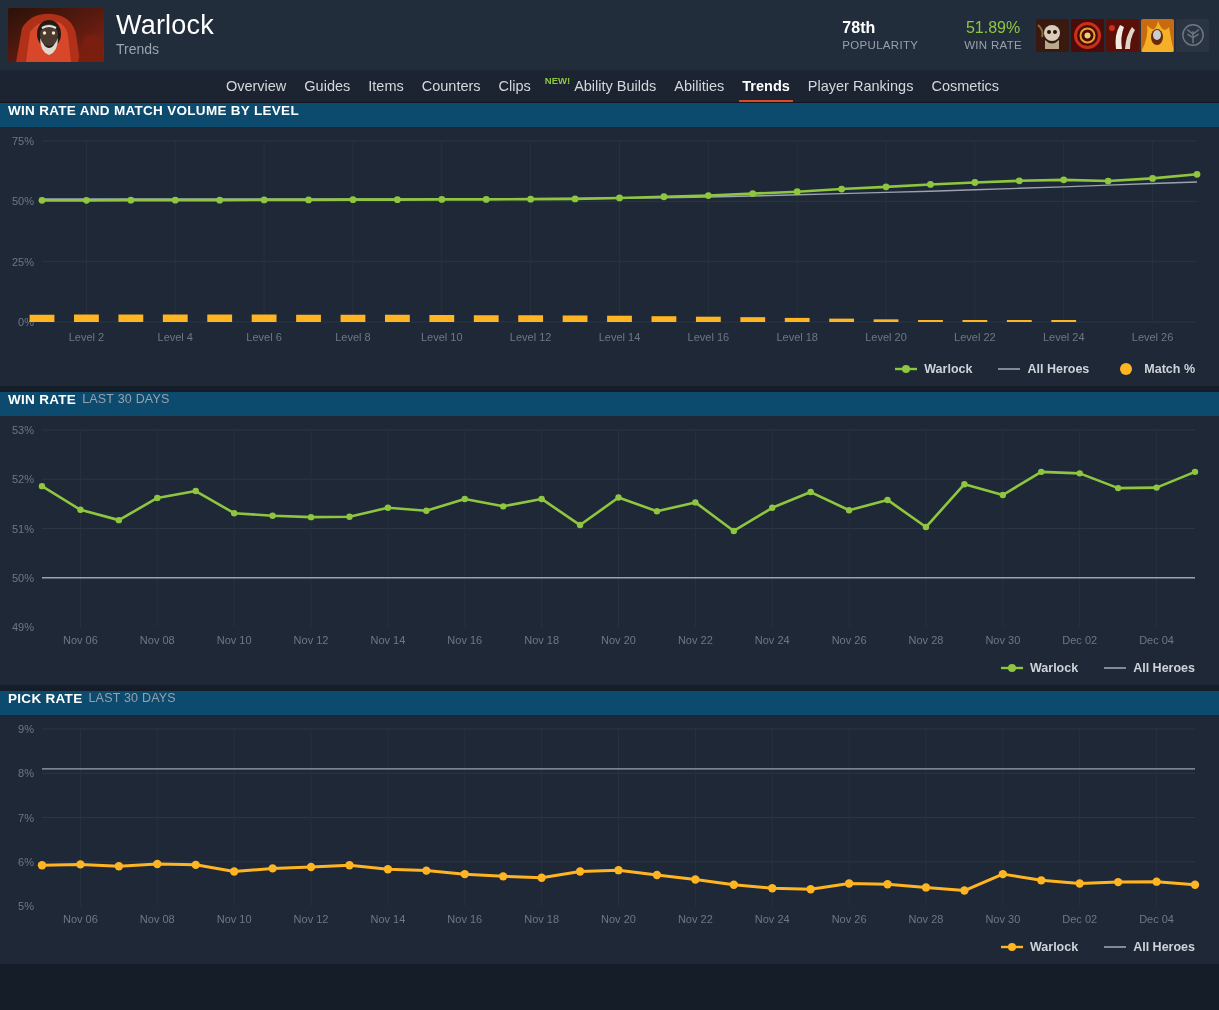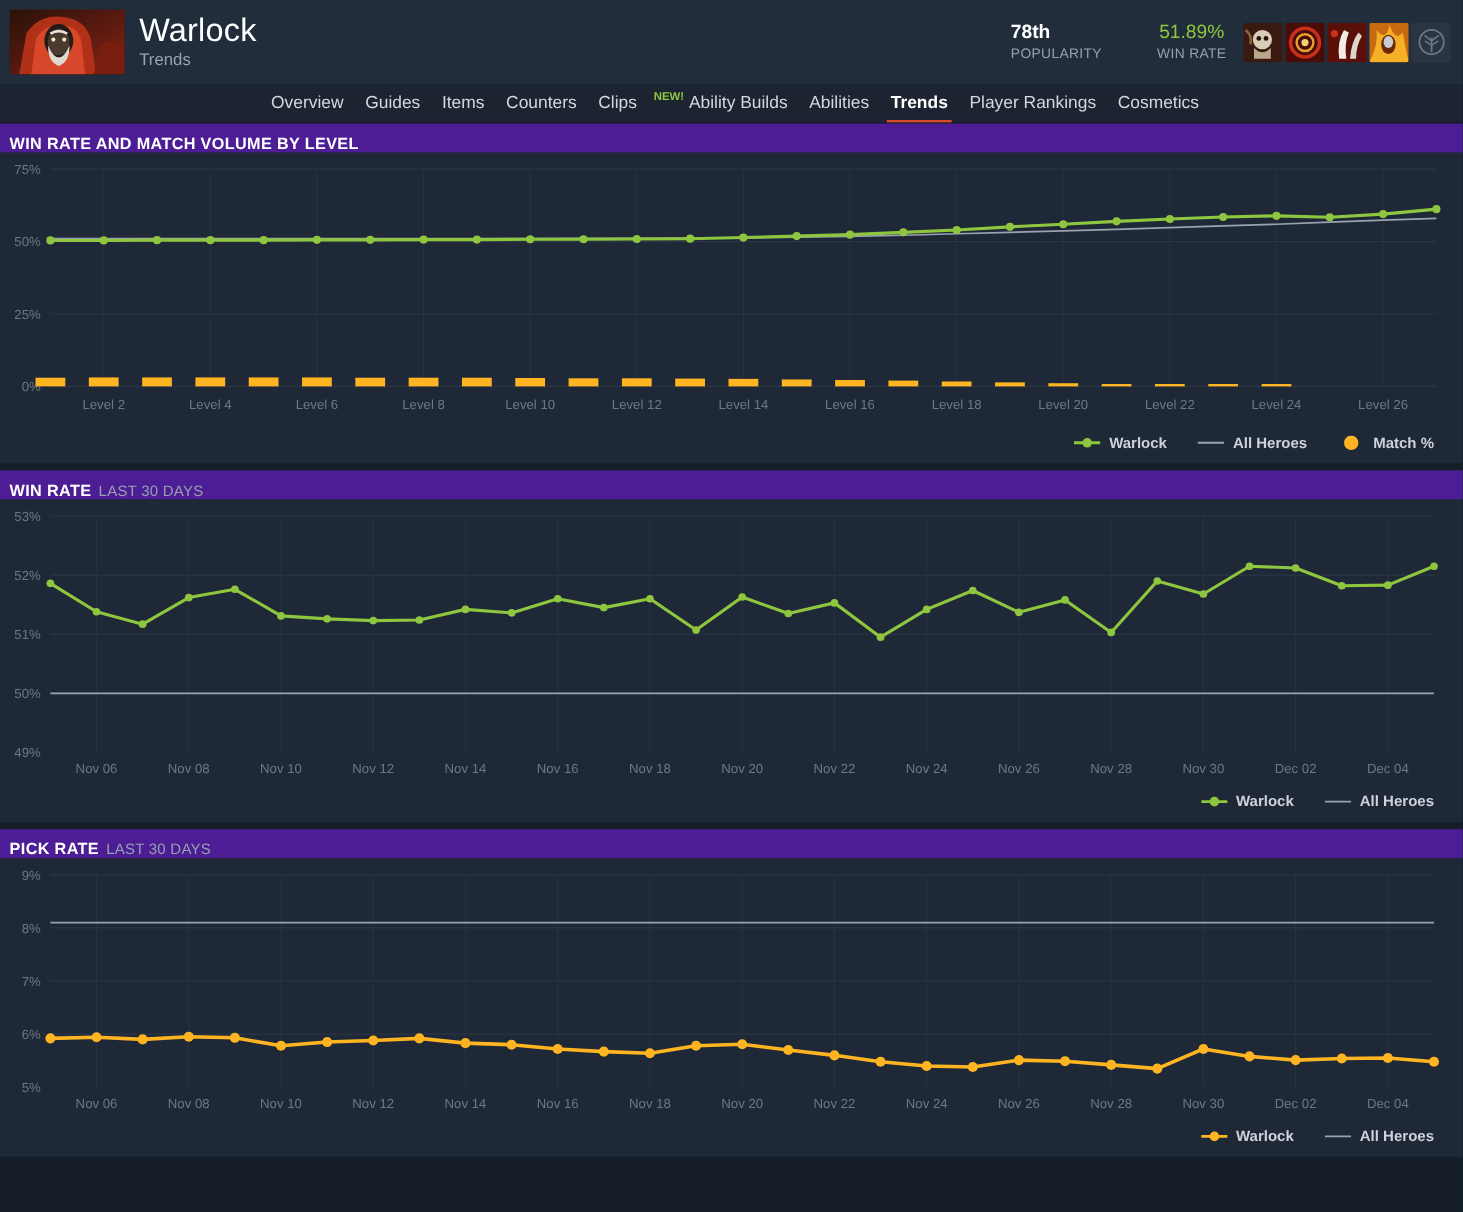--- a/index.html
+++ b/index.html
@@ -81,22 +81,22 @@
   }
   .nav-badge {
     font-size: 9.5px; font-weight: 700; color: #8ec73f;
     position: relative; top: -6px; left: 14px;
   }
 
   
   .panel { background: #1f2836; margin-bottom: 6px; }
   .panel-title {
     height: 24px;
-    background: #4c1d95;
-    display: flex; align-items: flex-end; gap: 6px;
+    background: #0c4a6e;
+    display: flex; align-items: flex-start; gap: 6px;
     padding: 0 8px;
     font-size: 13.5px; font-weight: 700; color: #ffffff;
     letter-spacing: .3px;
   }
   .panel-title .sub { font-weight: 400; color: #97a1ad; font-size: 12.5px; letter-spacing: .2px; }
 
   .chart-area { position: relative; }
   .chart-svg { display: block; width: 1219px; }
 
   .legend {

